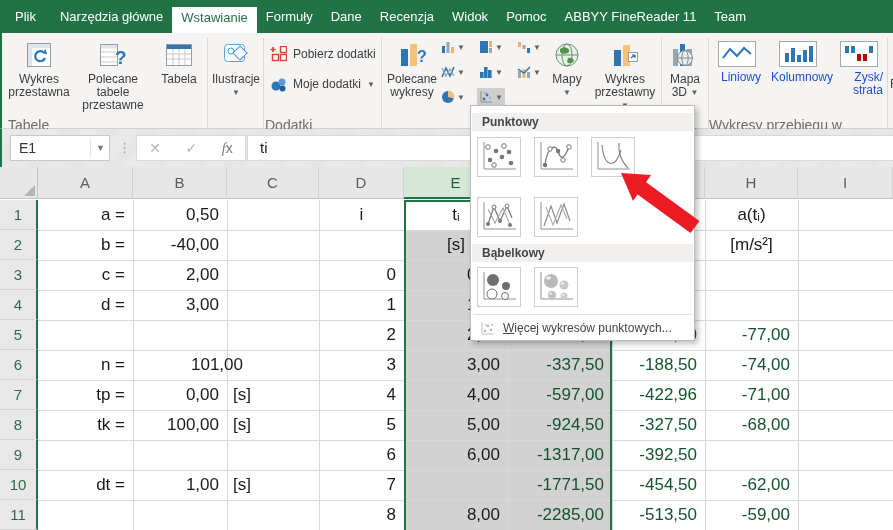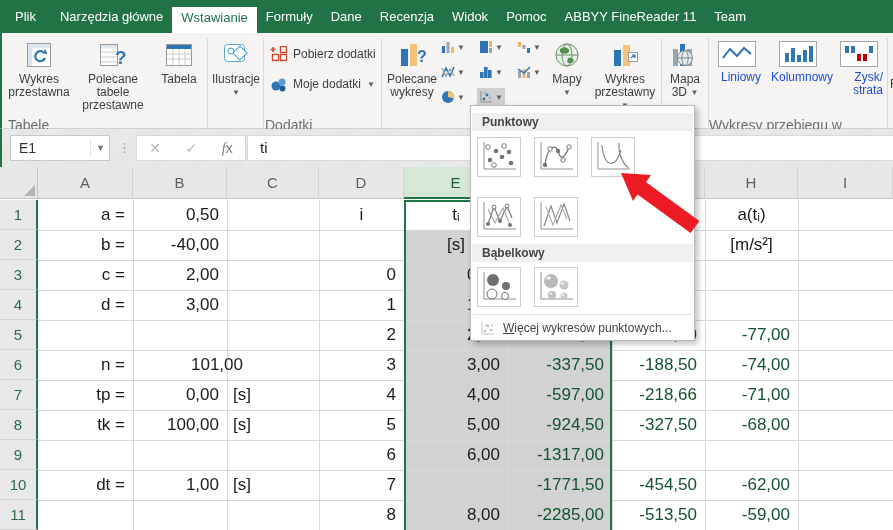--- a/index.html
+++ b/index.html
@@ -402,35 +402,36 @@
       <div class="cell red" style="left: 508px; top: 183px; width: 104px; height: 30px;">-337,50</div>
       <div class="cell red" style="left: 612px; top: 183px; width: 93px; height: 30px; text-align: right;">-188,50</div>
       <div class="cell red" style="left: 705px; top: 183px; width: 93px; height: 30px;">-74,00</div>
       <div class="rh" style="left: 0px; top: 213px; width: 38px; height: 30px;">7</div>
       <div class="cell" style="left: 38px; top: 213px; width: 95px; height: 30px;">tp =</div>
       <div class="cell" style="left: 133px; top: 213px; width: 94px; height: 30px;">0,00</div>
       <div class="cell lft" style="left: 227px; top: 213px; width: 92px; height: 30px;">[s]</div>
       <div class="cell" style="left: 319px; top: 213px; width: 85px; height: 30px;">4</div>
       <div class="cell" style="left: 404px; top: 213px; width: 104px; height: 30px;">4,00</div>
       <div class="cell red" style="left: 508px; top: 213px; width: 104px; height: 30px;">-597,00</div>
-      <div class="cell red" style="left: 612px; top: 213px; width: 93px; height: 30px;">-218,66</div>
+      <div class="cell red" style="left: 612px; top: 213px; width: 93px; height: 30px;">-422,96</div>
       <div class="cell red" style="left: 705px; top: 213px; width: 93px; height: 30px;">-71,00</div>
       <div class="rh" style="left: 0px; top: 243px; width: 38px; height: 30px;">8</div>
       <div class="cell" style="left: 38px; top: 243px; width: 95px; height: 30px;">tk =</div>
       <div class="cell" style="left: 133px; top: 243px; width: 94px; height: 30px;">100,00</div>
       <div class="cell lft" style="left: 227px; top: 243px; width: 92px; height: 30px;">[s]</div>
       <div class="cell" style="left: 319px; top: 243px; width: 85px; height: 30px;">5</div>
       <div class="cell" style="left: 404px; top: 243px; width: 104px; height: 30px;">5,00</div>
       <div class="cell red" style="left: 508px; top: 243px; width: 104px; height: 30px;">-924,50</div>
       <div class="cell red" style="left: 612px; top: 243px; width: 93px; height: 30px;">-327,50</div>
       <div class="cell red" style="left: 705px; top: 243px; width: 93px; height: 30px;">-68,00</div>
       <div class="rh" style="left: 0px; top: 273px; width: 38px; height: 30px;">9</div>
       <div class="cell" style="left: 319px; top: 273px; width: 85px; height: 30px;">6</div>
       <div class="cell" style="left: 404px; top: 273px; width: 104px; height: 30px;">6,00</div>
       <div class="cell red" style="left: 508px; top: 273px; width: 104px; height: 30px;">-1317,00</div>
+      <div class="cell red" style="left: 612px; top: 273px; width: 93px; height: 30px;">-392,50</div>
       <div class="rh" style="left: 0px; top: 303px; width: 38px; height: 30px;">10</div>
       <div class="cell" style="left: 38px; top: 303px; width: 95px; height: 30px;">dt =</div>
       <div class="cell" style="left: 133px; top: 303px; width: 94px; height: 30px;">1,00</div>
       <div class="cell lft" style="left: 227px; top: 303px; width: 92px; height: 30px;">[s]</div>
       <div class="cell" style="left: 319px; top: 303px; width: 85px; height: 30px;">7</div>
       <div class="cell red" style="left: 508px; top: 303px; width: 104px; height: 30px;">-1771,50</div>
       <div class="cell red" style="left: 612px; top: 303px; width: 93px; height: 30px;">-454,50</div>
       <div class="cell red" style="left: 705px; top: 303px; width: 93px; height: 30px;">-62,00</div>
       <div class="rh" style="left: 0px; top: 333px; width: 38px; height: 30px;">11</div>
       <div class="cell" style="left: 319px; top: 333px; width: 85px; height: 30px;">8</div>

